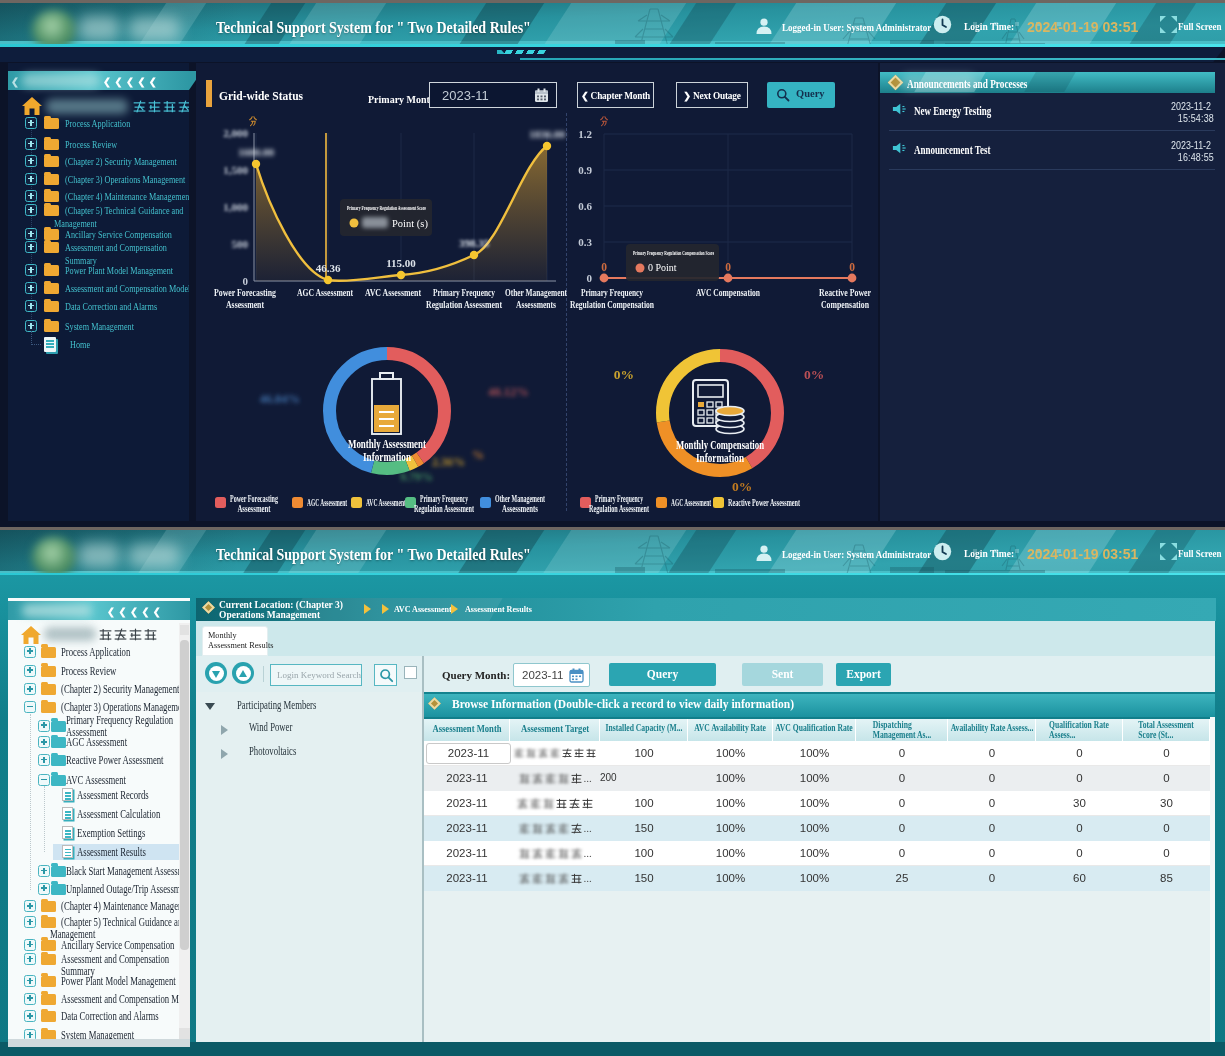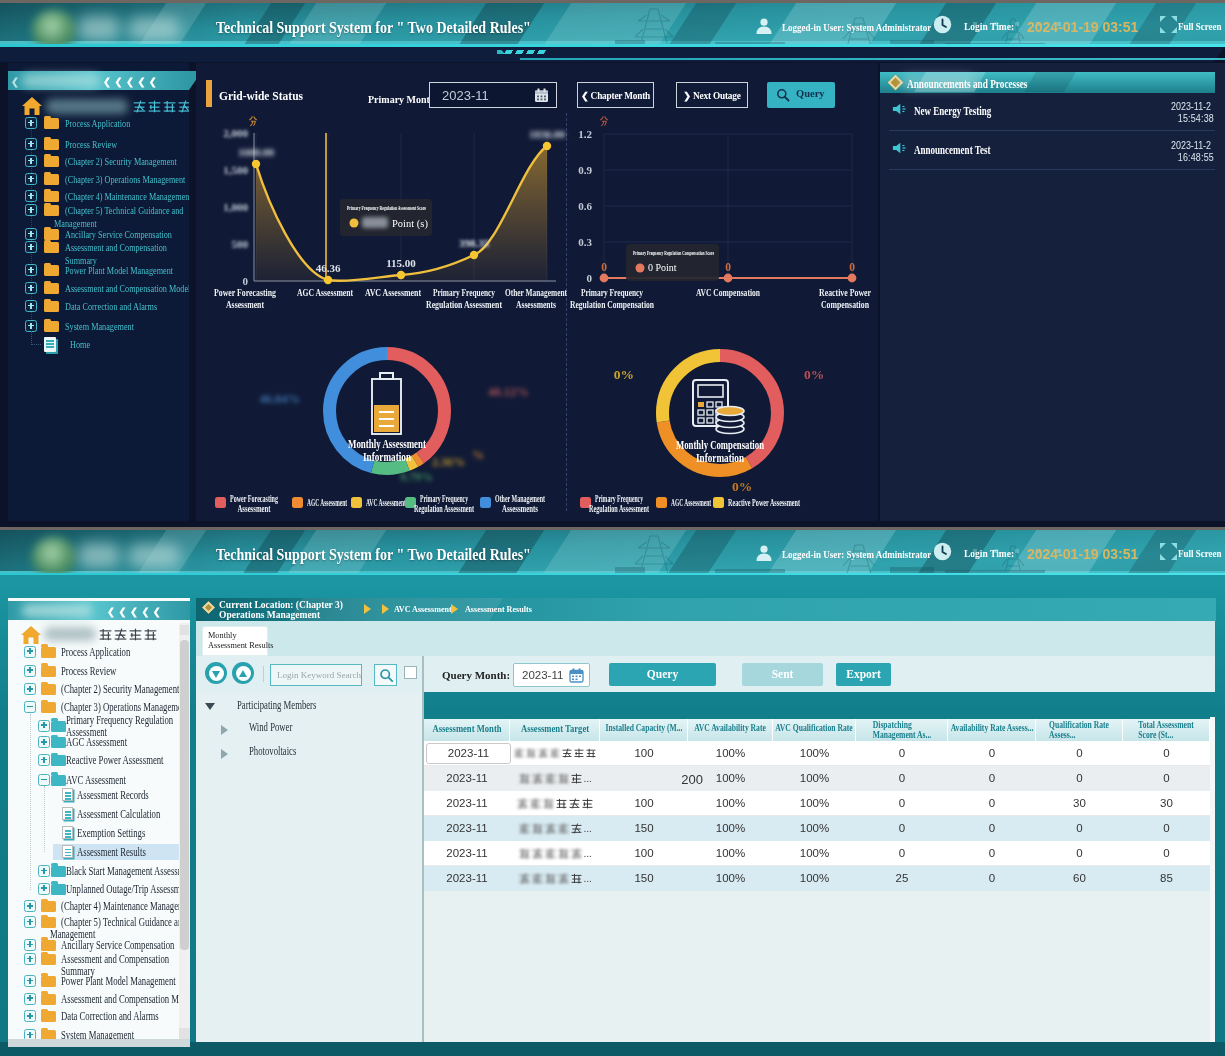--- a/index.html
+++ b/index.html
@@ -657,20 +657,24 @@
 
   <div class="abs" style="left:196px;top:165px;width:226px;height:350px;background:#e4f0f1"></div>
   <div class="abs" style="left:422px;top:129px;width:2px;height:386px;background:#a9bfc3"></div>
   <div class="abs" style="left:205px;top:176px;width:0;height:0;border-top:7px solid #3a4a52;border-left:5px solid transparent;border-right:5px solid transparent"></div>
   <div class="titem2" style="left:237px;top:173px;color:#26333b">Participating Members</div>
   <div class="abs" style="left:221px;top:198px;width:0;height:0;border-left:7px solid #8fa6ad;border-top:5px solid transparent;border-bottom:5px solid transparent"></div>
   <div class="titem2" style="left:249px;top:195px;color:#26333b">Wind Power</div>
   <div class="abs" style="left:221px;top:222px;width:0;height:0;border-left:7px solid #8fa6ad;border-top:5px solid transparent;border-bottom:5px solid transparent"></div>
   <div class="titem2" style="left:249px;top:219px;color:#26333b">Photovoltaics</div>
 
+  <div class="abs" style="left:424px;top:167px;width:791px;height:23px;background:linear-gradient(180deg,#3db4be,#1b929f)">
+    <div class="diam" style="left:6px;top:5px;width:9px;height:9px"></div>
+    <div class="wsb" style="left:28px;top:4px;font-size:11.5px">Browse Information (Double-click a record to view daily information)</div>
+  </div>
   <div id="tbl2">
         <div class="abs" style="left:424px;top:192px;width:786px;height:22px;background:linear-gradient(180deg,#e4f4f6,#c6e5e9)"></div>
         <div class="abs" style="left:424px;top:192px;width:86px;height:22px;border-right:1px solid #fff">
           <div style="position:absolute;left:50%;top:4px;text-align:center;color:#1a7f8c;font-weight:bold;font-size:10.5px;line-height:11px;white-space:nowrap;transform:translateX(-50%) scale(.82,1);">Assessment Month</div>
         </div>
         <div class="abs" style="left:510px;top:192px;width:90px;height:22px;border-right:1px solid #fff">
           <div style="position:absolute;left:50%;top:4px;text-align:center;color:#1a7f8c;font-weight:bold;font-size:10.5px;line-height:11px;white-space:nowrap;transform:translateX(-50%) scale(.82,1);">Assessment Target</div>
         </div>
         <div class="abs" style="left:600px;top:192px;width:88px;height:22px;border-right:1px solid #fff">
           <div style="position:absolute;left:50%;top:5px;text-align:center;color:#1a7f8c;font-weight:bold;font-size:9.3px;line-height:9.8px;white-space:nowrap;transform:translateX(-50%) scale(.82,1);">Installed Capacity (M...</div>
@@ -787,21 +791,21 @@
             </g>
           </svg><svg width="13" height="13" viewBox="0 0 13 13" style="filter:blur(0.45px);vertical-align:top">
             <g stroke="#3a3a3a" stroke-width="0.99" fill="none">
               <path d="M1.55 3.42 H11.45"></path>
               <path d="M2.32 7.050000000000001 H10.68"></path>
               <path d="M1.55 10.35 H11.45"></path>
               <path d="M6.5 1.55 V11.45"></path>
               <path d="M3.42 5.18 V8.92"></path>
             </g>
           </svg><span style="color:#555;font-size:11px;vertical-align:top">...</span></div>
-        <div class="san abs" style="left:615px;top:245px;width:88px;text-align:right;font-size:13px;color:#333">200</div>
+        <div class="san abs" style="left:600px;top:245px;width:88px;text-align:left;font-size:10px;color:#333">200</div>
         <div class="san abs" style="left:688px;top:245px;width:85px;text-align:center;font-size:11.5px;color:#333">100%</div>
         <div class="san abs" style="left:773px;top:245px;width:83px;text-align:center;font-size:11.5px;color:#333">100%</div>
         <div class="san abs" style="left:856px;top:245px;width:92px;text-align:center;font-size:11.5px;color:#333">0</div>
         <div class="san abs" style="left:948px;top:245px;width:88px;text-align:center;font-size:11.5px;color:#333">0</div>
         <div class="san abs" style="left:1036px;top:245px;width:87px;text-align:center;font-size:11.5px;color:#333">0</div>
         <div class="san abs" style="left:1123px;top:245px;width:87px;text-align:center;font-size:11.5px;color:#333">0</div>
         <div class="abs" style="left:424px;top:264px;width:786px;height:25px;background:#ffffff;border-bottom:1px solid #e9e9e9;"></div>
         <div class="san abs" style="left:424px;top:270px;width:86px;text-align:center;font-size:11.5px;color:#333">2023-11</div>
         <div class="abs" style="left:510px;top:270px;width:90px;text-align:center;line-height:13px;white-space:nowrap"><svg width="39" height="13" viewBox="0 0 39 13" style="filter:blur(1.6px);vertical-align:top">
             <g stroke="#555" stroke-width="0.99" fill="none">

